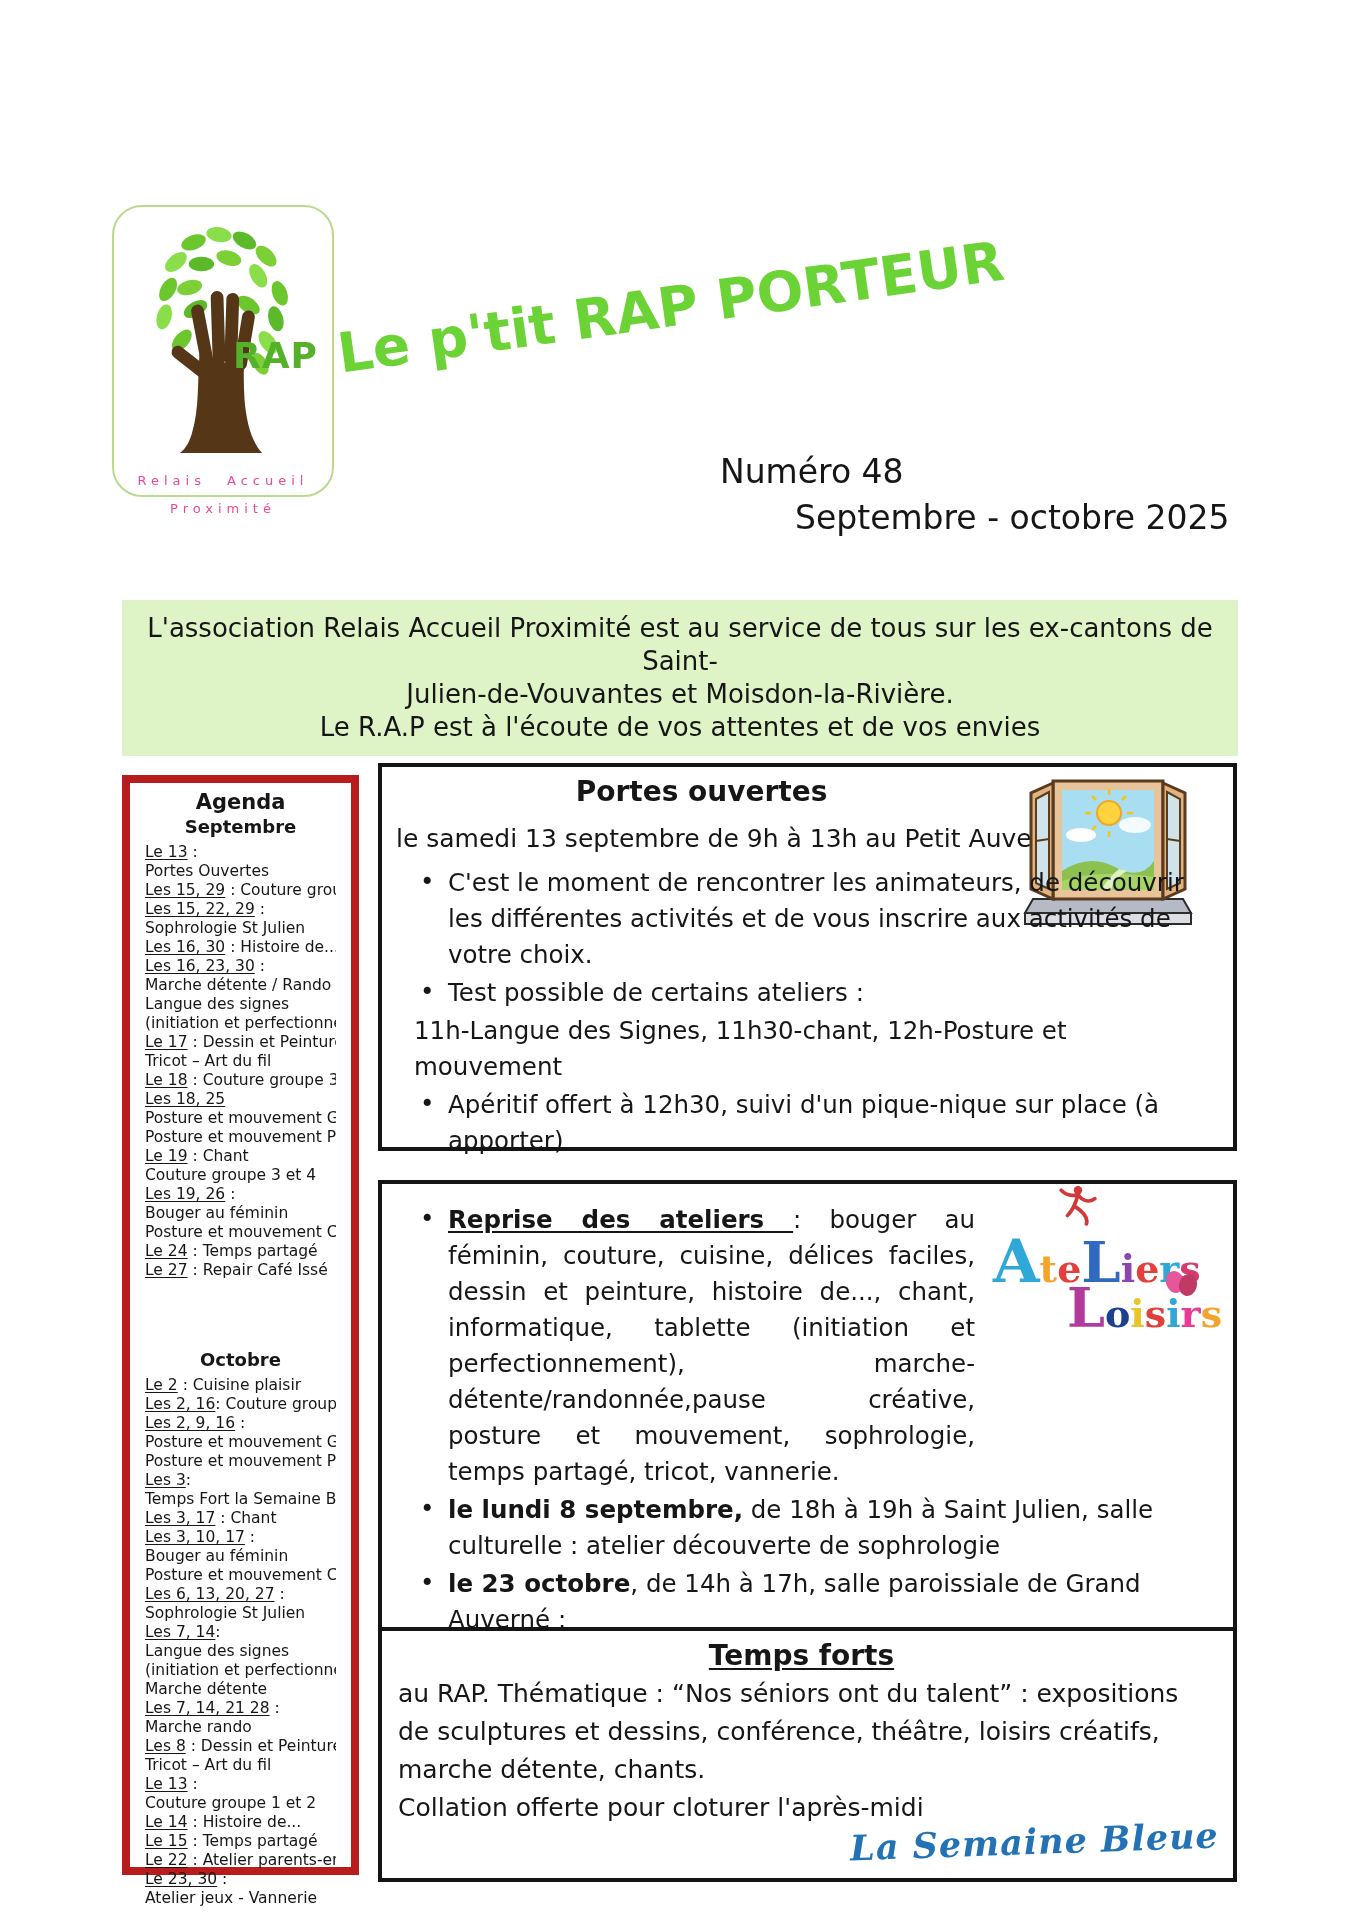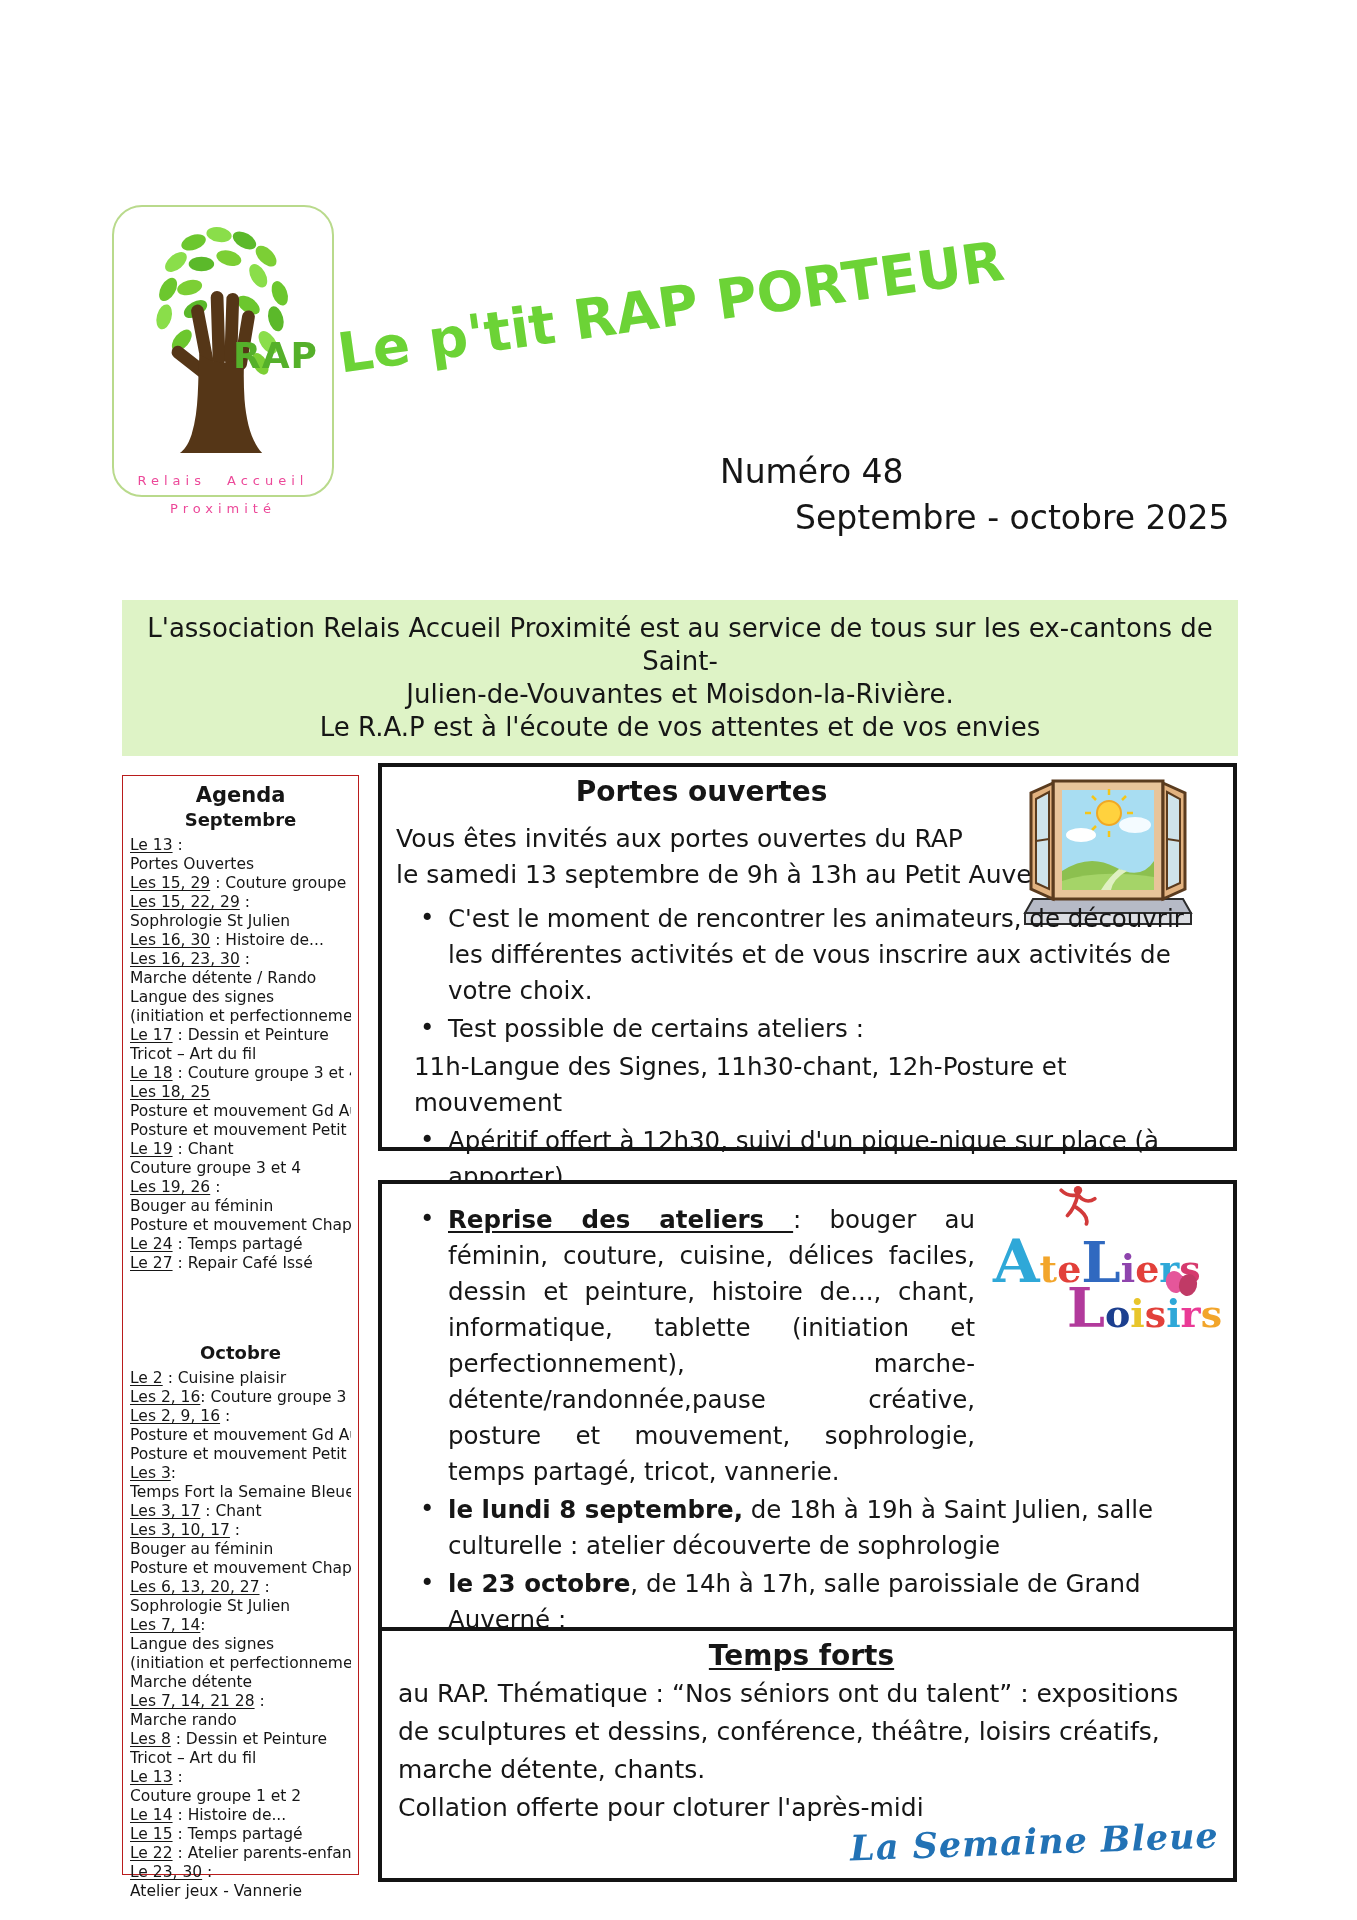--- a/index.html
+++ b/index.html
@@ -16,21 +16,21 @@
 
   
   #masthead-title{left:338px;top:322px;width:680px;font-size:55px;font-weight:bold;color:#6cd336;transform:rotate(-8deg);transform-origin:left center;white-space:nowrap;}
   #issue-number{left:720px;top:452px;font-size:33px;}
   #issue-period{left:795px;top:498px;font-size:33px;}
 
   
   #intro-banner{left:122px;top:600px;width:1116px;background:#def3c6;text-align:center;padding:12px 0;font-size:26px;line-height:33px;}
 
   
-  #agenda-box{left:122px;top:775px;width:237px;height:1100px;border:1px solid #b91c1c;box-sizing:border-box;padding:6px 7px;background:#fff;}
+  #agenda-box{left:122px;top:775px;width:237px;height:1100px;border:8px solid #b91c1c;box-sizing:border-box;padding:6px 15px;background:#fff;}
   .ag-title{text-align:center;font-weight:bold;font-size:21px;line-height:26px;}
   .ag-month{text-align:center;font-weight:bold;font-size:18px;line-height:24px;margin-bottom:4px;}
   .ag-line + .ag-month{margin-top:68px;text-align:center;}
   .ag-line{font-size:15.5px;line-height:19px;white-space:nowrap;overflow:hidden;}
   .u{text-decoration:underline;text-underline-offset:2px;}
 
   
   .content-box{left:378px;width:859px;border:4px solid #141414;box-sizing:border-box;background:#fff;}
   #po-box{top:763px;height:388px;padding:6px 16px 0 14px;}
   #ra-box{top:1180px;height:532px;padding:10px 16px 0 14px;}
@@ -198,21 +198,20 @@
     <path d="M78,117 Q86,104 96,96 L104,98 Q90,106 88,117 Z" fill="#dff0c2"></path>
     <polygon points="30,10 8,20 8,116 30,126" fill="#e2b27f" stroke="#5a3b1e" stroke-width="3"></polygon>
     <polygon points="13,26 26,19 26,116 13,110" fill="#cfe3ea" stroke="#5a3b1e" stroke-width="2"></polygon>
     <line x1="13" y1="68" x2="26" y2="66" stroke="#5a3b1e" stroke-width="2"></line>
     <polygon points="140,10 162,20 162,116 140,126" fill="#e2b27f" stroke="#5a3b1e" stroke-width="3"></polygon>
     <polygon points="144,19 157,26 157,110 144,116" fill="#cfe3ea" stroke="#5a3b1e" stroke-width="2"></polygon>
     <line x1="144" y1="66" x2="157" y2="68" stroke="#5a3b1e" stroke-width="2"></line>
   </svg>
   <div class="box-title" id="po-title">Portes ouvertes</div>
   <div class="intro" id="po-intro">
-      <div>Vous êtes invités aux portes ouvertes du RAP</div>
       <div>le samedi 13 septembre de 9h à 13h au Petit Auverné.</div>
     </div>
   <div class="items" id="po-items">
       <div class="li "><span class="dot">•</span><span class="li-t">C'est le moment de rencontrer les animateurs, de découvrir les différentes activités et de vous inscrire aux activités de votre choix.</span></div>
       <div class="li "><span class="dot">•</span><span class="li-t">Test possible de certains ateliers :</span></div>
       <div class="li nob"><span class="li-t">11h-Langue des Signes, 11h30-chant, 12h-Posture et mouvement</span></div>
       <div class="li "><span class="dot">•</span><span class="li-t">Apéritif offert à 12h30, suivi d'un pique-nique sur place (à apporter)</span></div>
     </div>
 </div>
 

